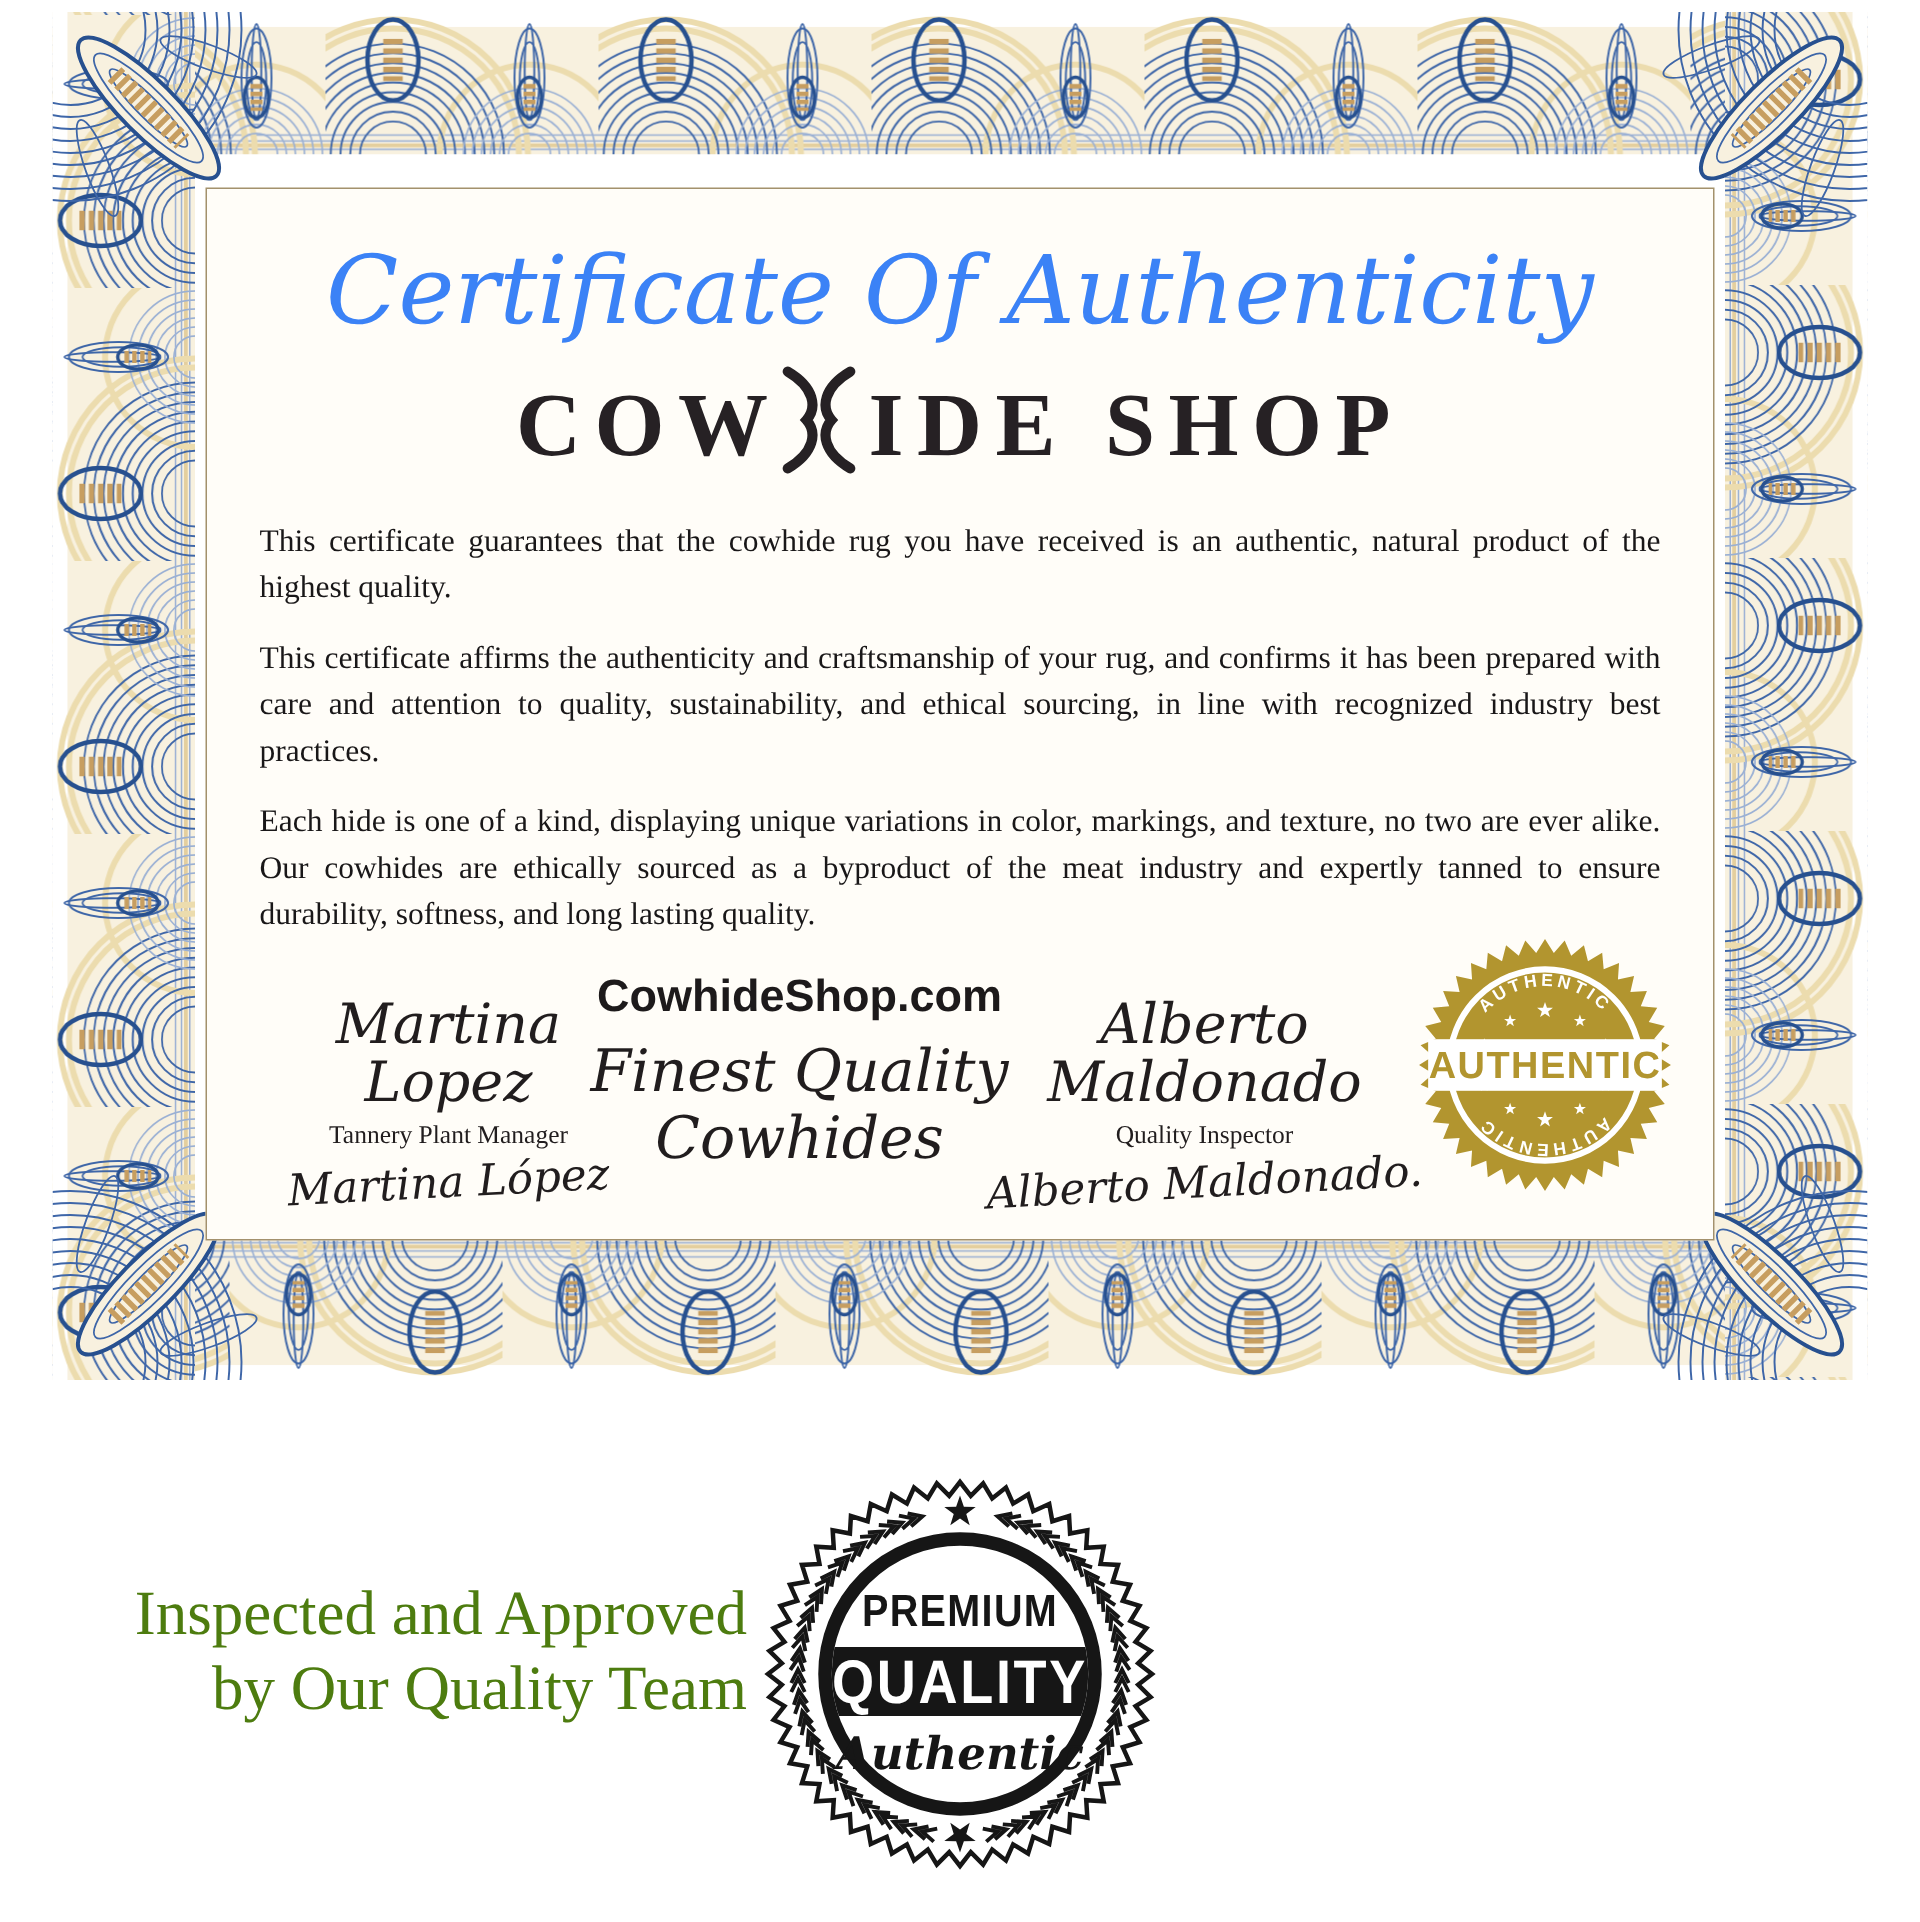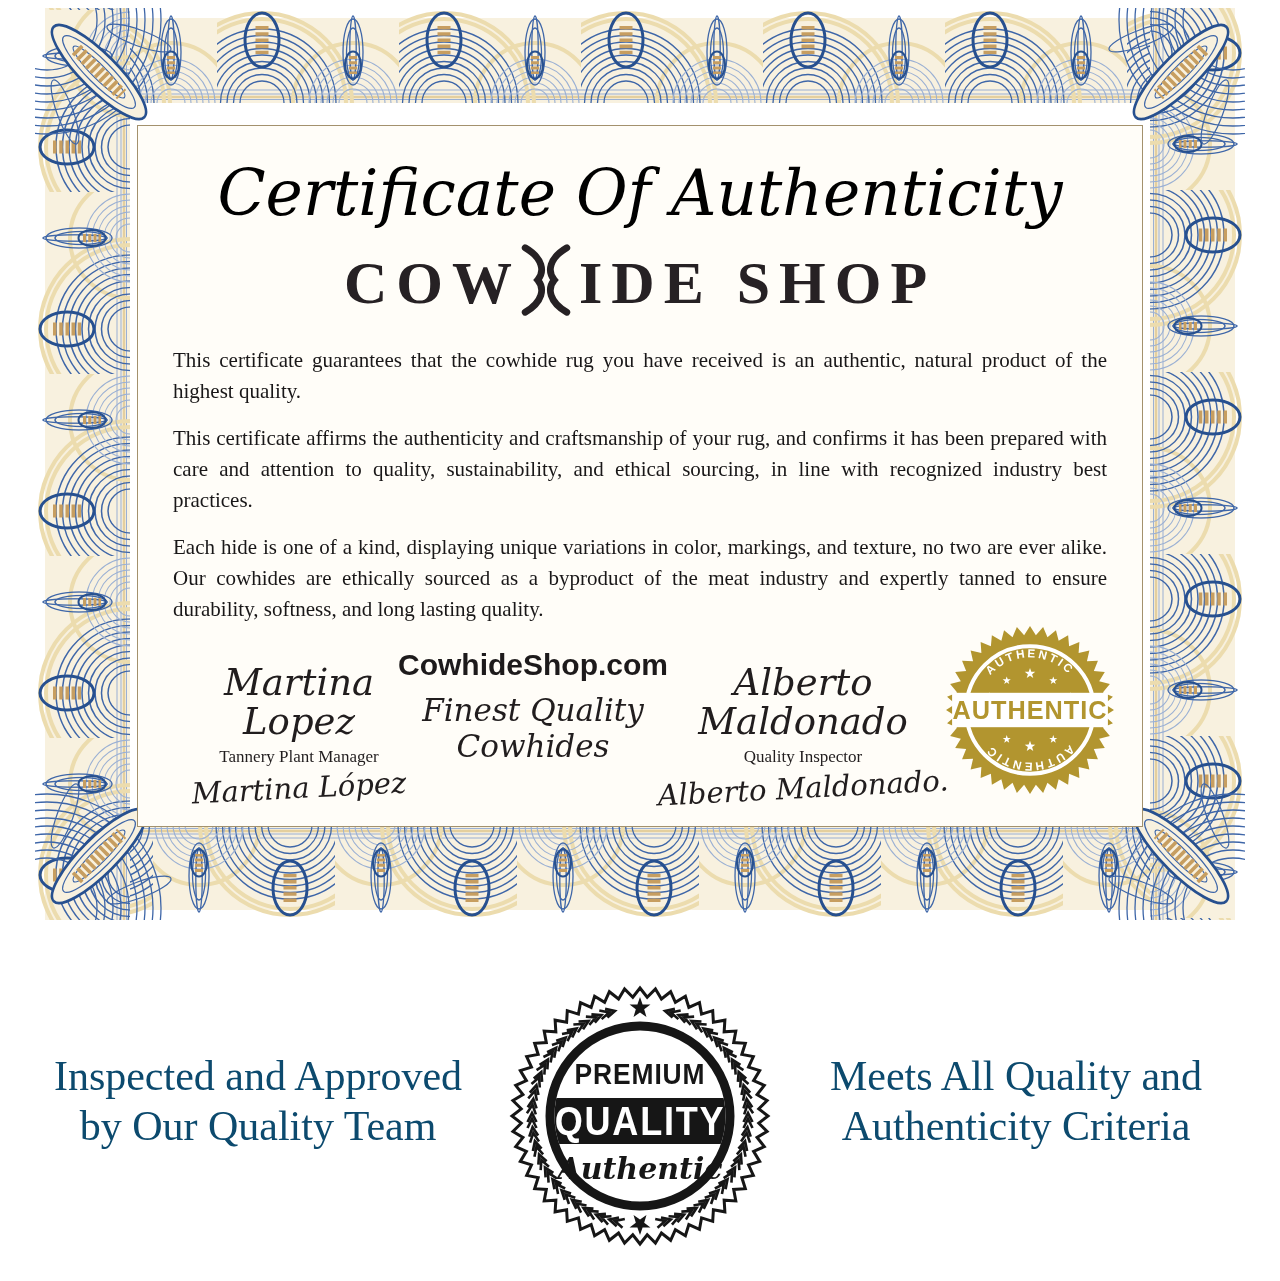--- a/index.html
+++ b/index.html
@@ -21,57 +21,57 @@
   .lnL path{fill:none;stroke:var(--blue-light,#9ab0d4);stroke-width:1;}
   .lnT path{fill:none;stroke:#e4cf9e;stroke-width:2.5;}
   .leafO{fill:var(--cream,#f8f1df);stroke:var(--blue-dark,#27508f);stroke-width:2.6;}
   .arcMe{fill:none;stroke:var(--blue-mid,#3e66a8);stroke-width:1.2;}
 
   .panel{position:absolute;left:102px;top:117px;width:1006px;height:702px;
          background:var(--paper,#fffdf8);border:1px solid #a3916d;box-sizing:border-box;}
 
   .title{margin:36px 0 0;text-align:center;
          font-family:"DejaVu Serif",serif;font-style:italic;font-weight:400;
-         font-size:63px;line-height:1;color:#000000;}
+         font-size:63px;line-height:1;color:#3b82f6;}
   .brand{margin-top:24px;display:flex;justify-content:center;align-items:center;
          font-family:Liberation Serif, serif;font-weight:700;font-size:60px;
          letter-spacing:9px;color:#262124;line-height:1;}
   .hglyph{width:50px;height:74px;margin:-6px 8px 0 0;}
   .hglyph path{fill:none;stroke:#262124;stroke-width:6.5;stroke-linecap:round;}
 
   .paras{margin:28px auto 0;width:934px;font-family:"Liberation Serif",serif;
          font-size:21px;line-height:31px;color:#191718;text-align:justify;}
   .paras p{margin:0;}
   .paras p + p{margin-top:16px;}
 
   .sig{position:absolute;text-align:center;color:#211d1e;}
   .sig-name{font-family:"DejaVu Serif",serif;font-style:italic;font-size:37px;line-height:1.05;}
   .sig-role{font-family:"Liberation Serif",serif;font-size:17px;margin-top:5px;}
   .sig-auto{font-family:"DejaVu Serif",serif;font-style:italic;font-size:29px;
             margin-top:4px;transform:rotate(-3deg);}
   .sig-site{font-family:"Liberation Sans",sans-serif;font-weight:700;font-size:30px;color:#1d1a1b;}
-  .sig-tagline{font-family:"DejaVu Serif",serif;font-style:italic;font-size:31px;margin-top:10px;}
+  .sig-tagline{font-family:"DejaVu Serif",serif;font-style:italic;font-size:39px;margin-top:10px;}
 
   .sig1{left:26px;top:538px;width:270px;}
   .sig2{left:255px;top:522px;width:280px;}
   .sig3{left:515px;top:538px;width:300px;}
 
   .seal-wrap{position:absolute;left:806px;top:498px;width:172px;height:172px;}
   .gold-seal{width:172px;height:172px;display:block;}
   .gold{fill:var(--gold,#b2952f);}
   .ringW{fill:none;stroke:#fff;stroke-width:4;}
   .gstar{fill:#fff;}
   .arcTxt{font-family:"Liberation Sans",sans-serif;font-weight:700;font-size:11.5px;
           fill:#fff;letter-spacing:2.5px;text-anchor:middle;}
   .sealBand{font-family:"Liberation Sans",sans-serif;font-weight:700;font-size:25px;
             fill:var(--gold,#b2952f);letter-spacing:1px;text-anchor:middle;}
 
   
   .footer-text{position:absolute;font-family:"Liberation Serif",serif;font-size:42px;
-               line-height:50px;text-align:center;color:#0c4a6e;}
+               line-height:50px;text-align:right;color:#4d7c0f;}
   .footer-left{left:18px;top:1051px;width:480px;}
   .footer-right{left:778px;top:1051px;width:476px;}
 
   .quality-badge{position:absolute;left:509px;top:985px;width:262px;height:262px;}
   .saw{fill:#fff;stroke:var(--ink,#161616);stroke-width:3;}
   .wv{fill:none;stroke:var(--ink,#161616);stroke-width:2.6;}
   .bstar{fill:var(--ink,#161616);}
   .innerC{fill:#fff;stroke:var(--ink,#161616);stroke-width:9;}
   .bp{font-family:"Liberation Sans",sans-serif;font-weight:700;font-size:30px;
       letter-spacing:1px;text-anchor:middle;fill:var(--ink,#161616);}
@@ -396,18 +396,14 @@
       </g>
     <circle r="90" class="innerC"></circle>
     <text class="bp" y="-32" transform="scale(0.88 1)">PREMIUM</text>
     <g clip-path="url(#bclip)">
         <rect x="-90" y="-18" width="180" height="46" fill="#161616"></rect>
       </g>
     <text class="bq" y="19" transform="scale(0.88 1)">QUALITY</text>
     <text class="ba" y="63">Authentic</text>
   </svg>
 
-  <div class="footer-text footer-right">
-    <div>Meets All Quality and</div>
-    <div>Authenticity Criteria</div>
-  </div>
 
 </div>
 
 </body></html>

